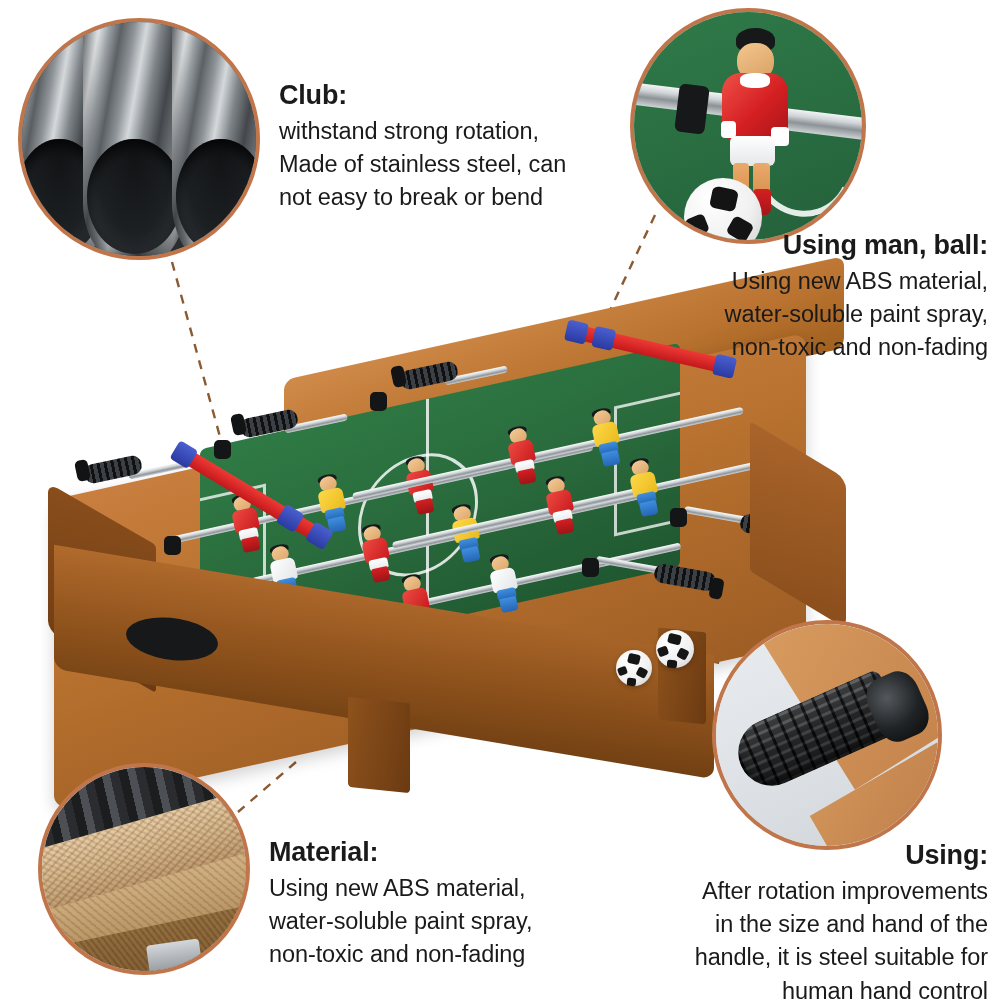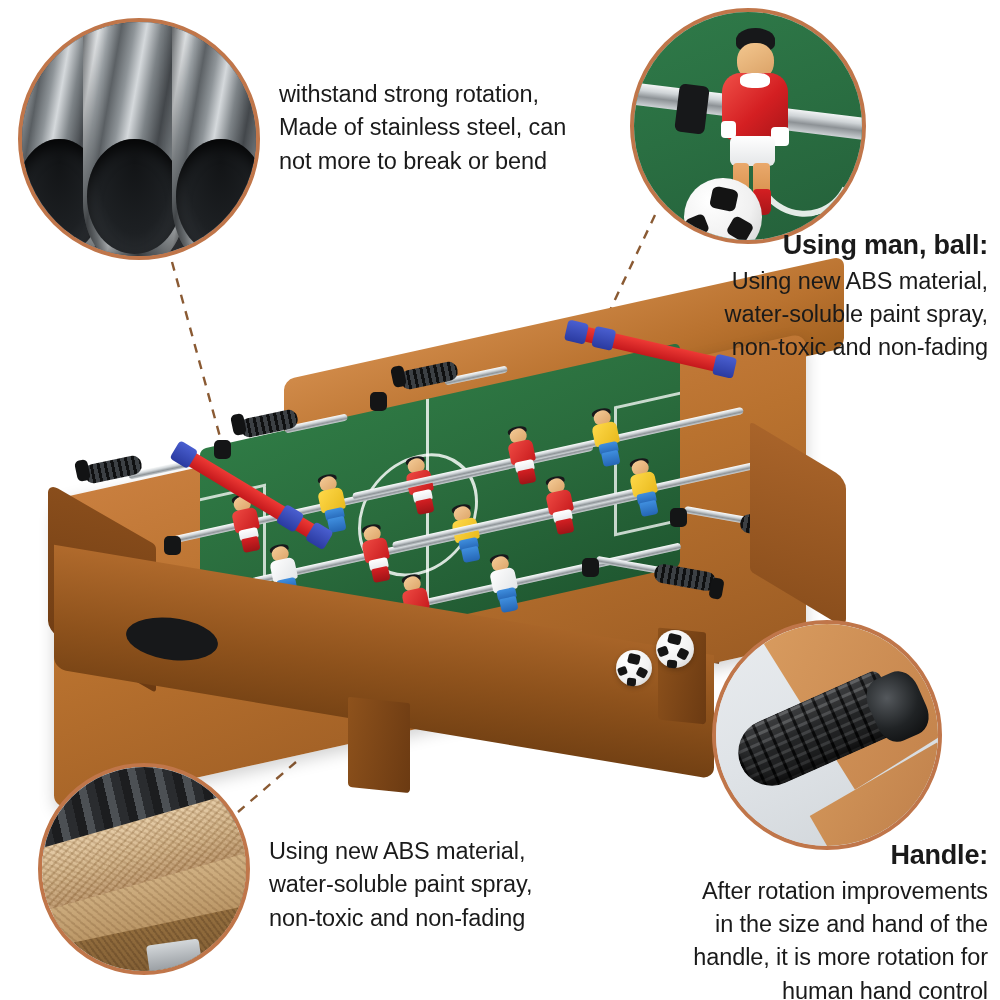--- a/index.html
+++ b/index.html
@@ -544,47 +544,49 @@
   <div class="circle" id="circle-handle">
     <div class="inner hd-bg">
       <div class="hd-tan"></div>
       <div class="hd-tan2"></div>
       <div class="hd-grip"></div>
       <div class="hd-cap"></div>
     </div>
   </div>
 
   <div class="callout-text align-left" id="text-club">
+    <div class="callout-title">Club:</div>
     <div class="callout-body">
       <div>withstand strong rotation,</div>
       <div>Made of stainless steel, can</div>
-      <div>not more to break or bend</div>
+      <div>not easy to break or bend</div>
     </div>
   </div>
 
   <div class="callout-text align-right" id="text-ballman">
     <div class="callout-title">Using man, ball:</div>
     <div class="callout-body">
       <div>Using new ABS material,</div>
       <div>water-soluble paint spray,</div>
       <div>non-toxic and non-fading</div>
     </div>
   </div>
 
   <div class="callout-text align-left" id="text-material">
+    <div class="callout-title">Material:</div>
     <div class="callout-body">
       <div>Using new ABS material,</div>
       <div>water-soluble paint spray,</div>
       <div>non-toxic and non-fading</div>
     </div>
   </div>
 
   <div class="callout-text align-right" id="text-handle">
-    <div class="callout-title">Handle:</div>
+    <div class="callout-title">Using:</div>
     <div class="callout-body">
       <div>After rotation improvements</div>
       <div>in the size and hand of the</div>
-      <div>handle, it is more rotation for</div>
+      <div>handle, it is steel suitable for</div>
       <div>human hand control</div>
     </div>
   </div>
 
 </div>
 
 </body></html>

